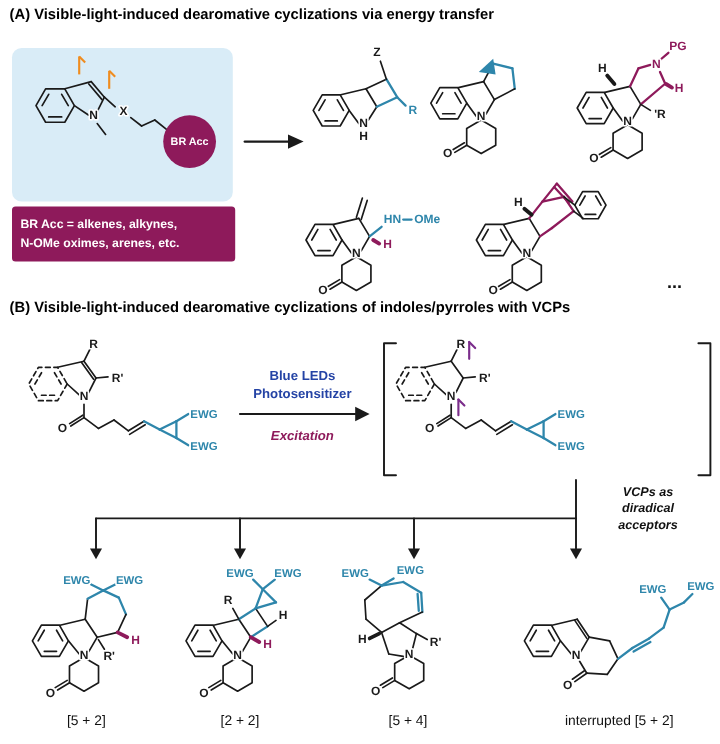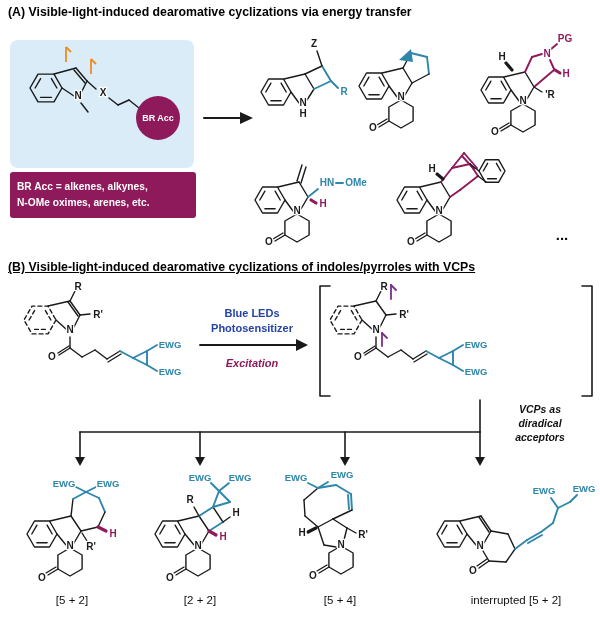--- a/index.html
+++ b/index.html
@@ -1,20 +1,20 @@
 <!DOCTYPE html>
 <html><head>
 <meta charset="utf-8">
 <style>
   html,body{margin:0;padding:0;background:#fff;}
   .canvas{position:relative;width:600px;height:620px;background:#ffffff;overflow:hidden;
           font-family:"Liberation Sans",sans-serif;}
   .ptitle{position:absolute;left:8px;font-size:12.3px;font-weight:700;color:#000;white-space:nowrap;}
   #title-a{top:5px;}
-  #title-b{top:260px;text-decoration:underline;}
+  #title-b{top:249px;}
   svg{position:absolute;top:0;left:0;}
   svg text{font-family:"Liberation Sans",sans-serif;}
   .bond{stroke:#1a1a1a;stroke-width:1.4;fill:none;stroke-linecap:round;stroke-linejoin:round;}
   .tl{stroke:#2e86ab;stroke-width:1.9;}
   .mgl{stroke:#8e1a5b;stroke-width:1.9;}
   .orl{stroke:#ef8c1f;stroke-width:1.8;}
   .ppl{stroke:#7b2d8b;stroke-width:1.8;}
   .wedge{stroke-width:3.2;}
   .atom{font-size:10px;font-weight:600;fill:#1a1a1a;text-anchor:middle;
         paint-order:stroke;stroke:#ffffff;stroke-width:2.6px;stroke-linejoin:round;}

